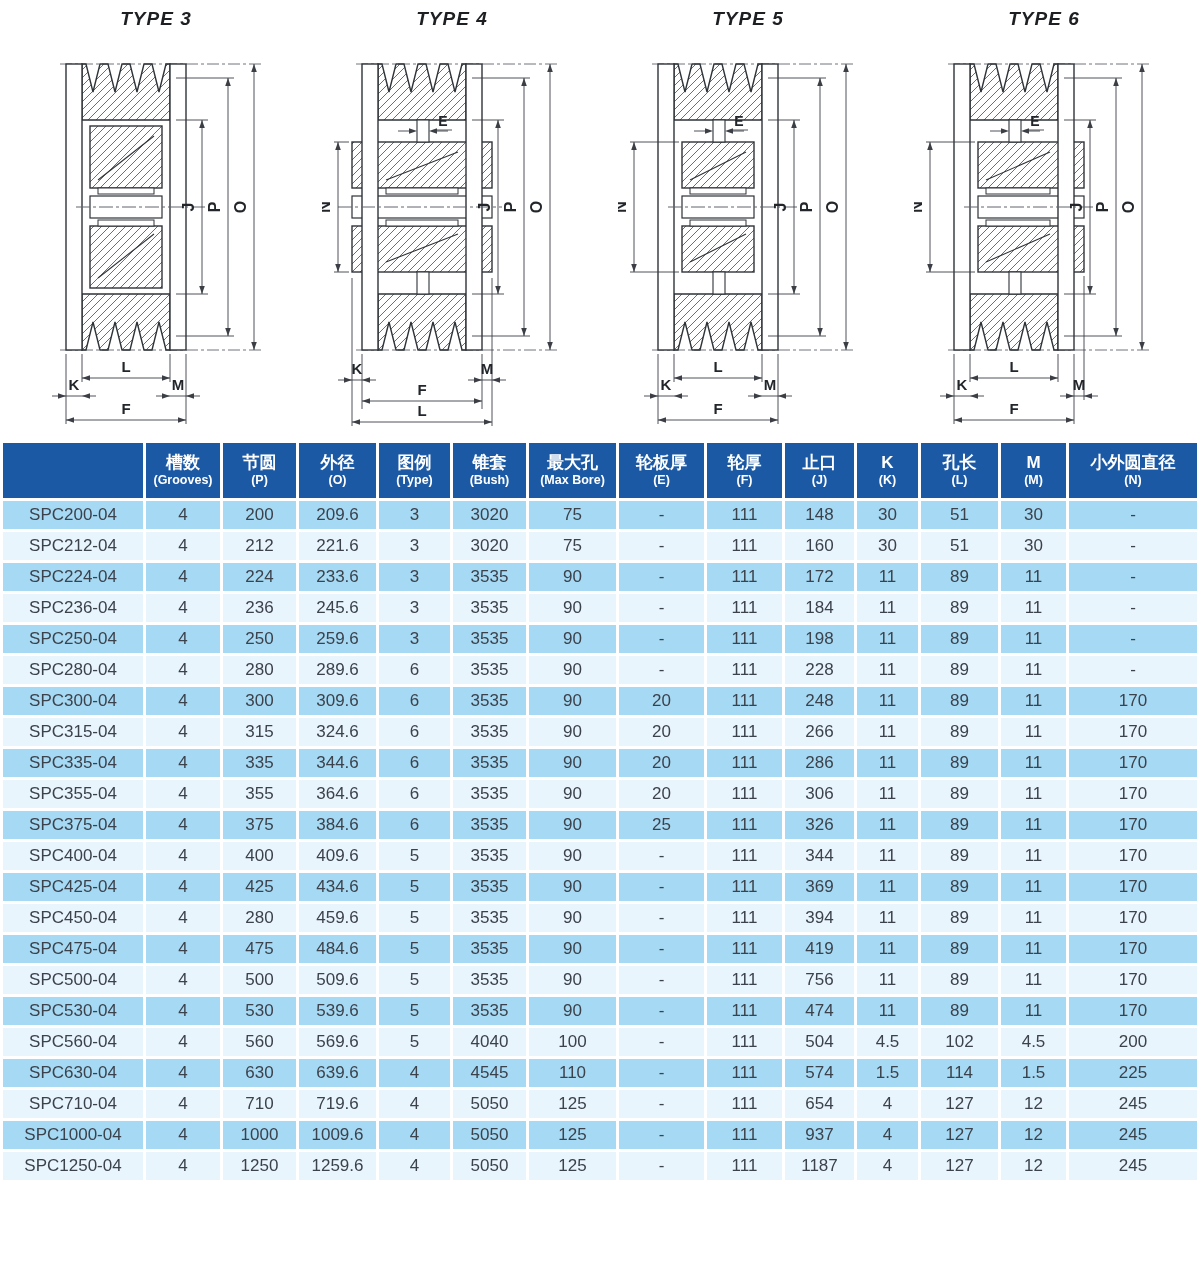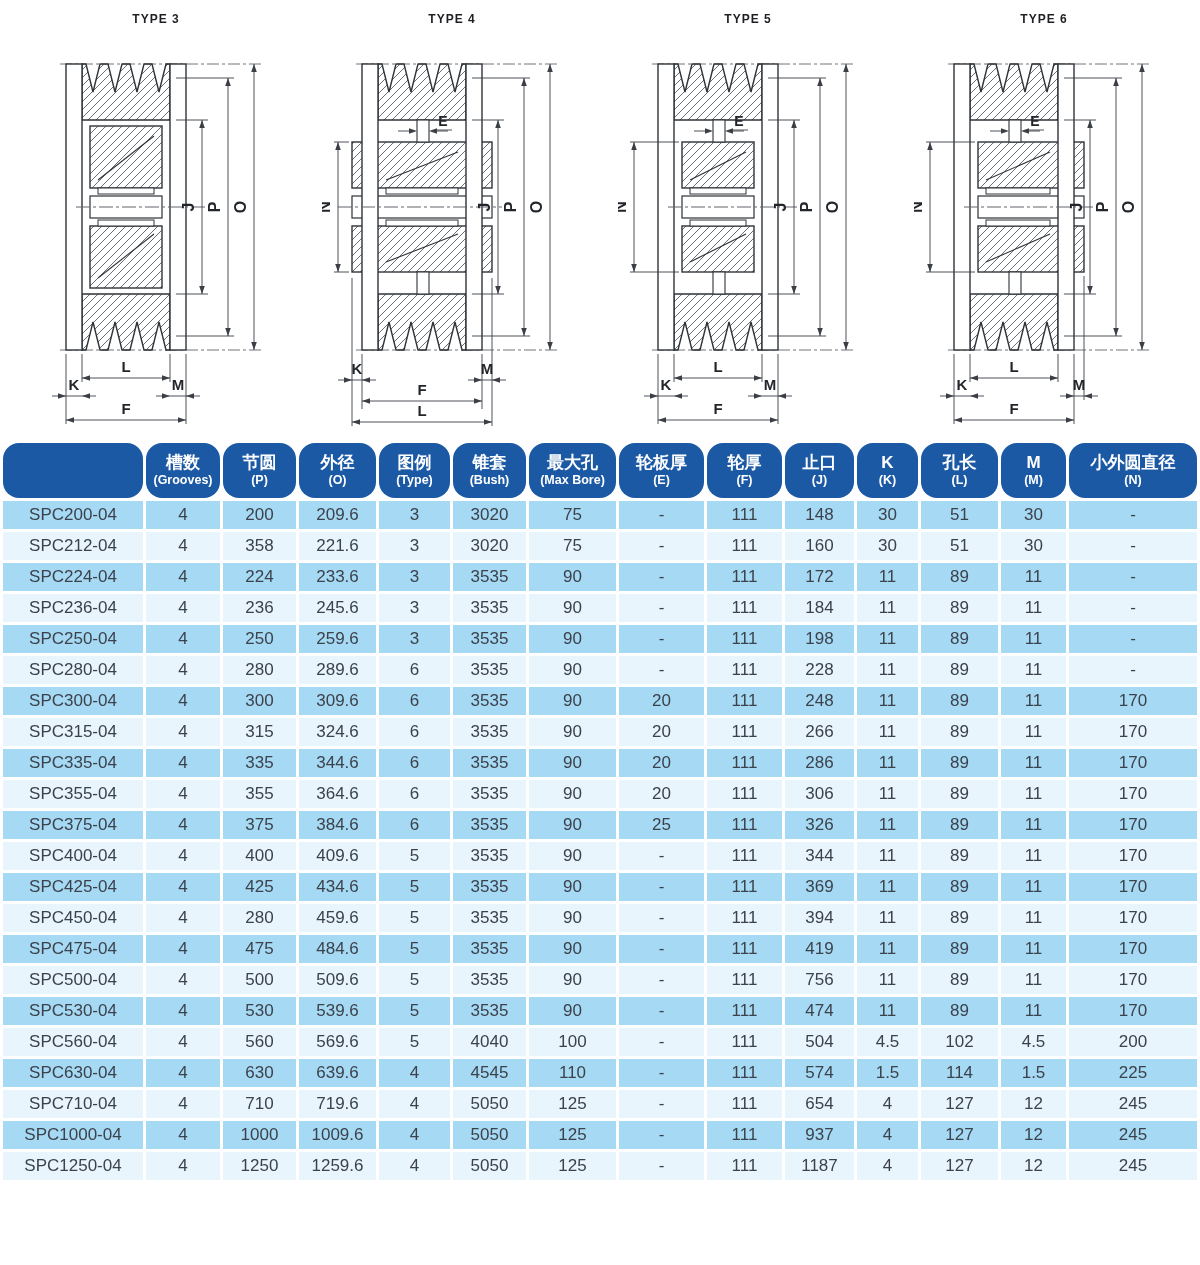--- a/index.html
+++ b/index.html
@@ -1,22 +1,22 @@
 <!DOCTYPE html>
 <html style="--hbg: #1b59a5; --ro: #a6d9f3; --re: #e9f5fc;"><head>
 <meta charset="utf-8">
 <style>
   html,body{margin:0;padding:0;background:#ffffff;}
   body{width:1200px;min-height:1265px;font-family:"Liberation Sans",sans-serif;}
   .diagrams{display:flex;justify-content:space-between;padding:8px 12px 0 12px;}
   .diagram{width:288px;display:flex;flex-direction:column;align-items:center;}
-  .dtitle{font-size:12px;font-weight:700;color:#1d1f23;letter-spacing:1px;height:22px;line-height:22px;text-align:center;}
+  .dtitle{font-size:19px;font-weight:700;color:#1d1f23;letter-spacing:1px;height:22px;line-height:22px;text-align:center;font-style:italic;}
   .diagram svg{display:block;}
   table.spec{width:1200px;border-collapse:separate;border-spacing:3px;table-layout:fixed;margin-top:10px;}
-  table.spec th{background:var(--hbg,#1b59a5);color:#fff;vertical-align:middle;padding:9px 1px 10px 1px;font-weight:400;border-radius:16px;}
+  table.spec th{background:var(--hbg,#1b59a5);color:#fff;vertical-align:middle;padding:9px 1px 10px 1px;font-weight:400;}
   table.spec th .zh{display:block;font-size:17px;font-weight:700;line-height:1.25;}
   table.spec th .sub{display:block;font-size:12.5px;font-weight:700;line-height:1.2;}
   table.spec td{text-align:center;height:28px;font-size:17px;color:#3c424c;padding:0 2px;white-space:nowrap;overflow:hidden;}
   table.spec tbody tr:nth-child(odd) td{background:var(--ro,#a6d9f3);}
   table.spec tbody tr:nth-child(even) td{background:var(--re,#e9f5fc);}
 </style>
 </head>
 <body>
 
 <div class="diagrams">
@@ -395,21 +395,21 @@
         <td>111</td>
         <td>148</td>
         <td>30</td>
         <td>51</td>
         <td>30</td>
         <td>-</td>
       </tr>
       <tr>
         <td>SPC212-04</td>
         <td>4</td>
-        <td>358</td>
+        <td>212</td>
         <td>221.6</td>
         <td>3</td>
         <td>3020</td>
         <td>75</td>
         <td>-</td>
         <td>111</td>
         <td>160</td>
         <td>30</td>
         <td>51</td>
         <td>30</td>

